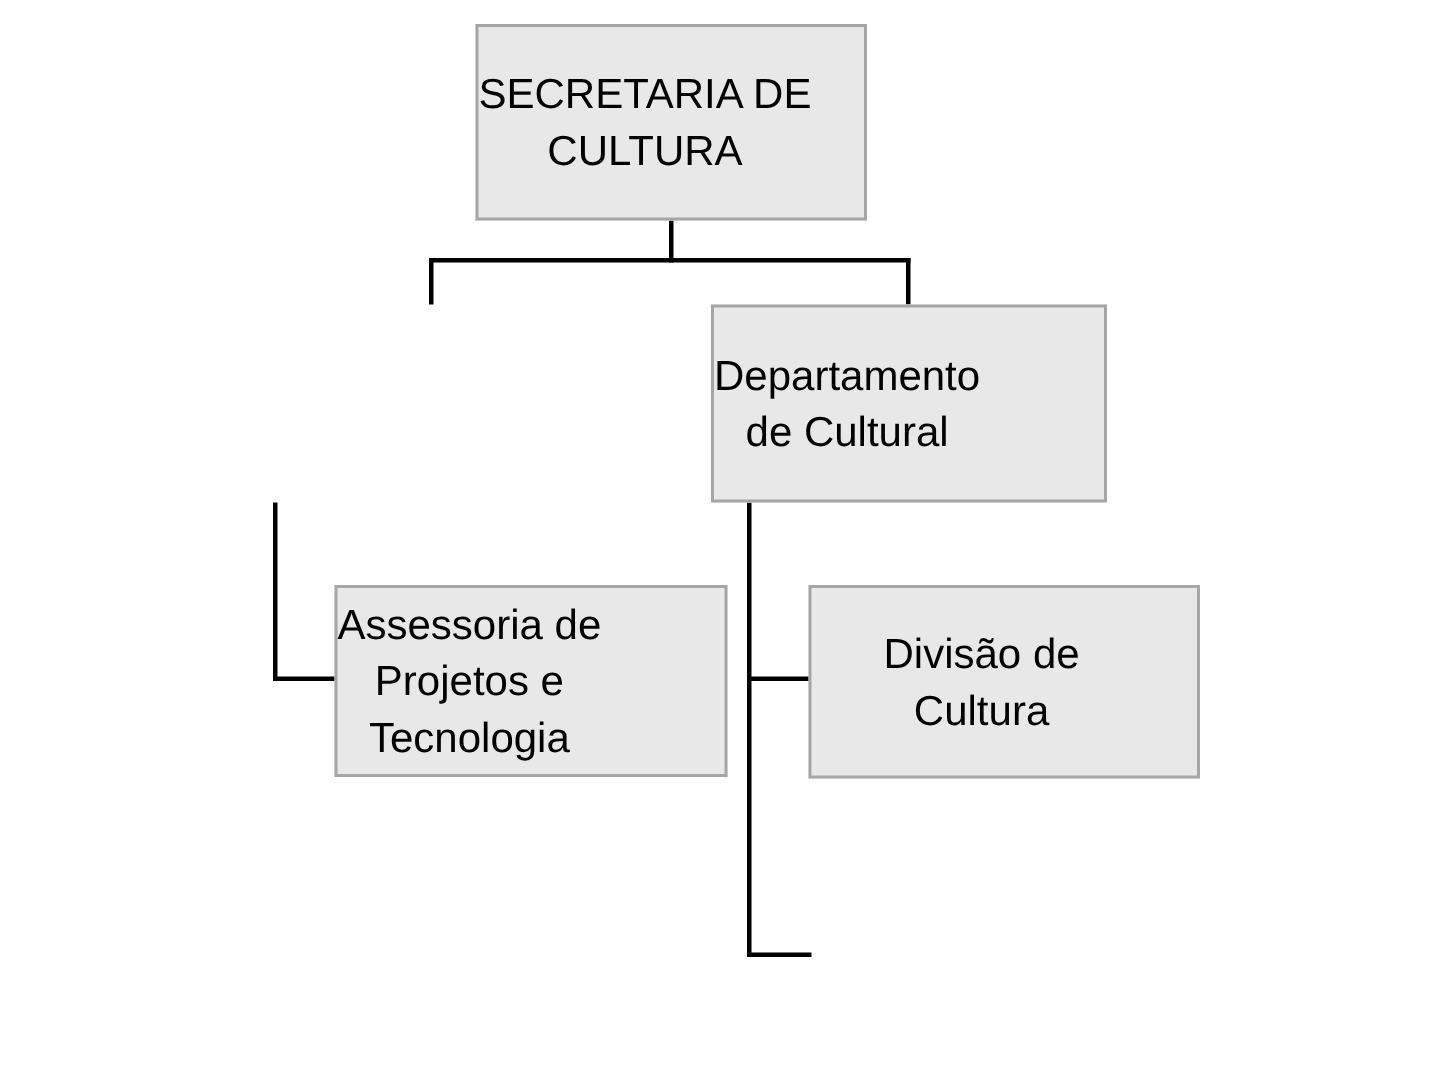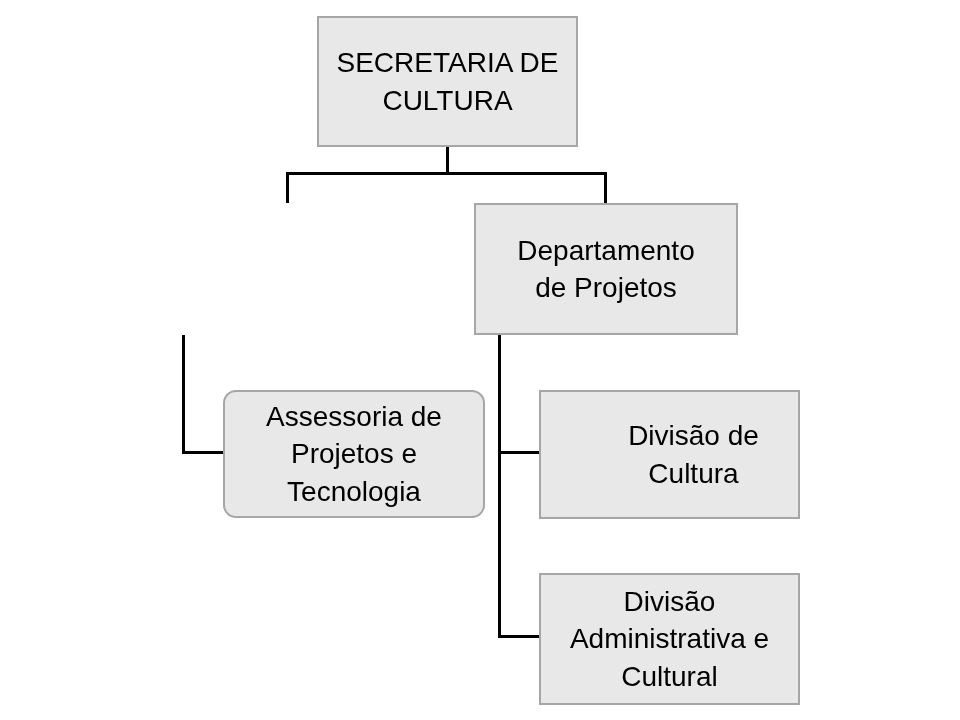--- a/index.html
+++ b/index.html
@@ -20,21 +20,20 @@
     height: 720px;
     background: var(--page-bg);
     overflow: hidden;
   }
   .org-node {
     position: absolute;
     background: var(--box-fill);
     border: 2px solid var(--box-border);
     display: flex;
     align-items: center;
-    justify-content: center;
     text-align: center;
     z-index: 2;
   }
   .org-node .label {
     font-size: 28px;
     line-height: 1.33;
     color: var(--text-color);
     white-space: pre-line;
   }
   .connector {
@@ -49,39 +48,34 @@
 <div class="canvas">
 
   <div class="org-node" style="left:317px; top:16px; width:261px; height:131px;">
     <div class="label">SECRETARIA DE
 CULTURA</div>
   </div>
 
 
   <div class="org-node" style="left:474px; top:203px; width:264px; height:132px;">
     <div class="label">Departamento
-de Projetos</div>
+de Cultural</div>
   </div>
 
-  <div class="org-node" style="left:223px; top:390px; width:262px; height:128px;border-radius:13px;">
+  <div class="org-node" style="left:223px; top:390px; width:262px; height:128px;">
     <div class="label">Assessoria de
 Projetos e
 Tecnologia</div>
   </div>
 
   <div class="org-node" style="left:539px; top:390px; width:261px; height:129px;padding-left:48px;">
     <div class="label">Divisão de
 Cultura</div>
   </div>
 
-  <div class="org-node" style="left:539px; top:573px; width:261px; height:132px;">
-    <div class="label">Divisão
-Administrativa e
-Cultural</div>
-  </div>
 
   <div class="connector" style="left:446px; top:147px; width:3px; height:28px;"></div>
   <div class="connector" style="left:286px; top:172px; width:321px; height:3px;"></div>
   <div class="connector" style="left:286px; top:172px; width:3px; height:31px;"></div>
   <div class="connector" style="left:604px; top:172px; width:3px; height:31px;"></div>
 
   <div class="connector" style="left:182px; top:335px; width:3px; height:119px;"></div>
   <div class="connector" style="left:182px; top:451px; width:43px; height:3px;"></div>
 
   <div class="connector" style="left:498px; top:335px; width:3px; height:303px;"></div>

